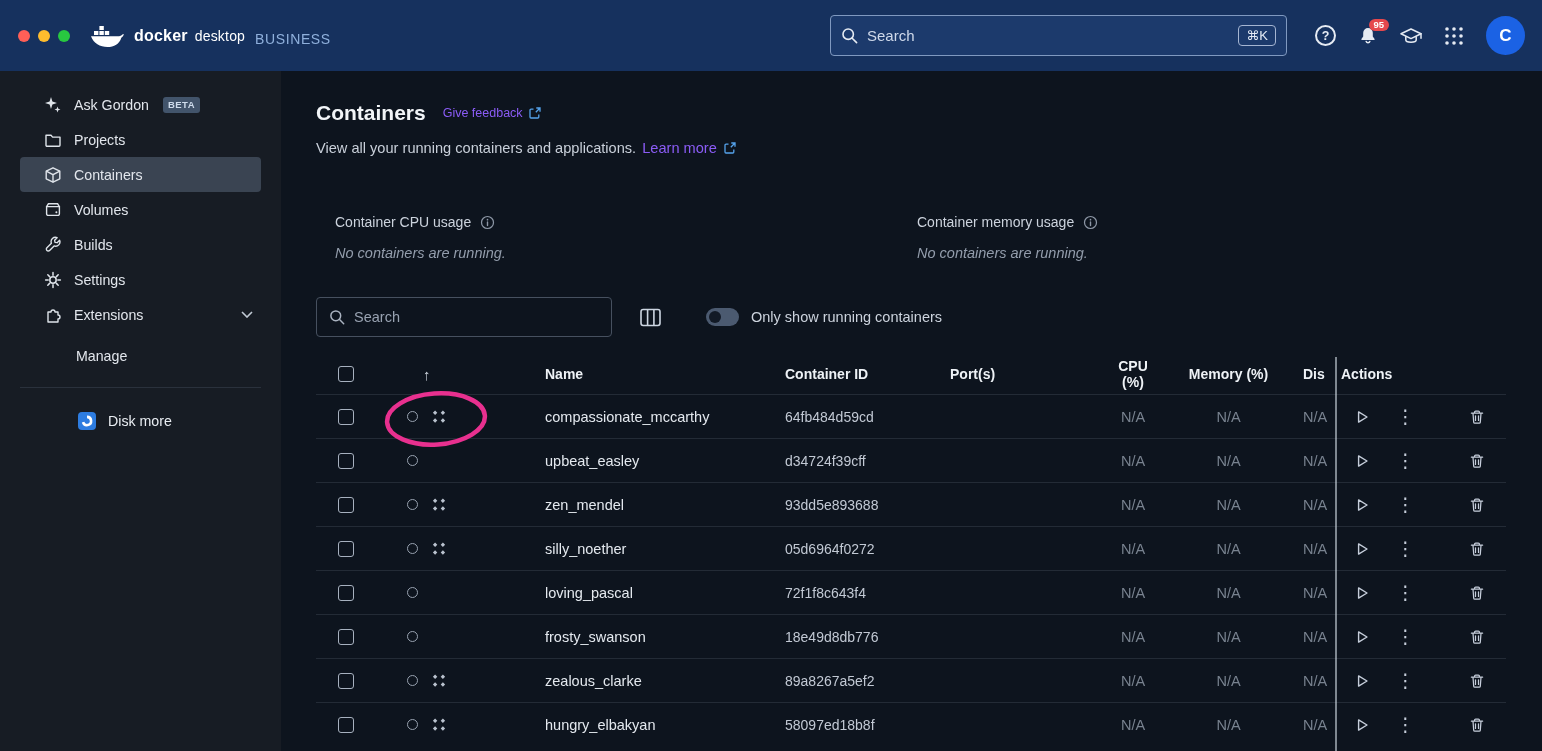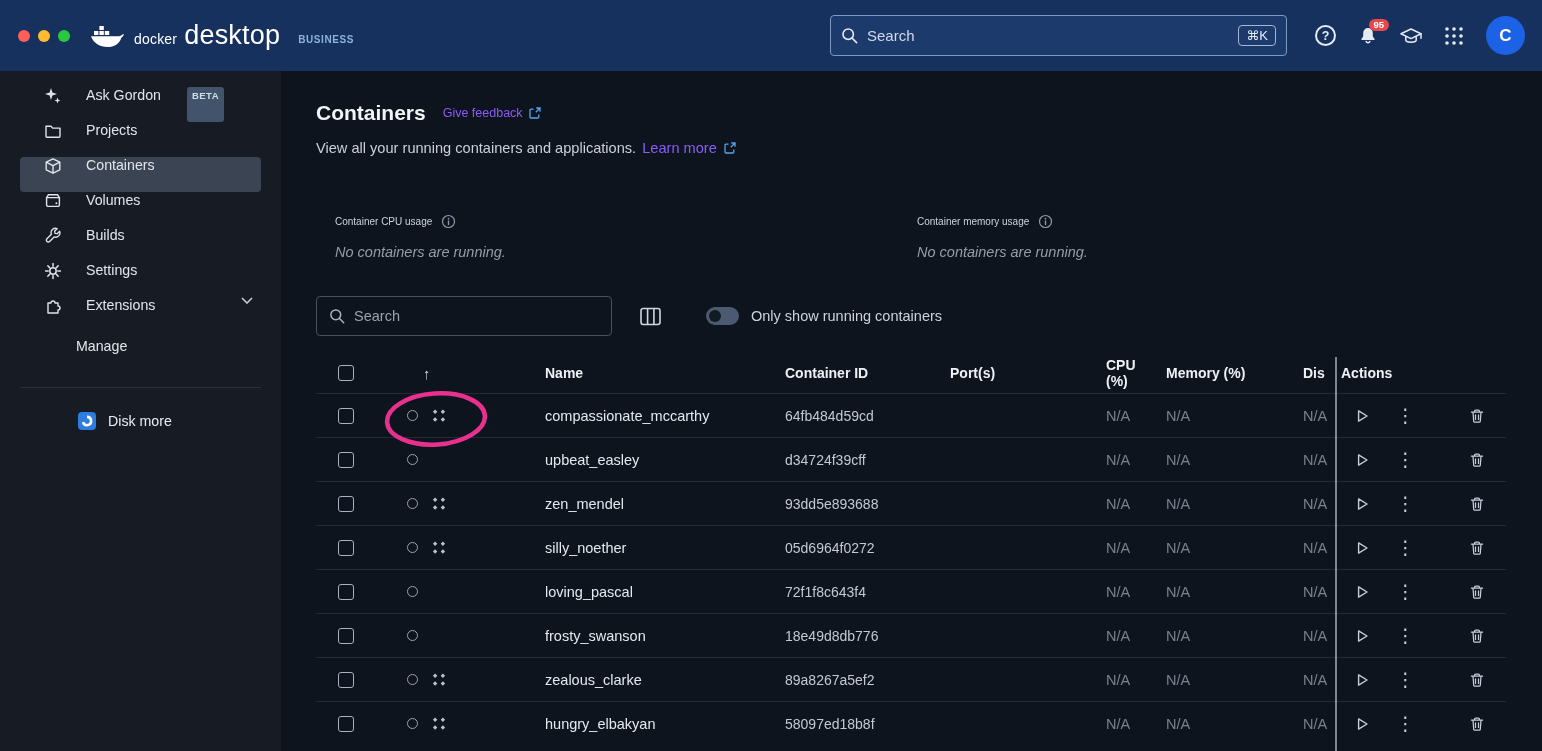--- a/index.html
+++ b/index.html
@@ -7,62 +7,62 @@
 body{overflow:hidden;background:#0d141e;font-family:"Liberation Sans","DejaVu Sans",sans-serif;color:#e6eaef;position:relative}
 svg{display:block}
 
 
 .titlebar{height:71px;background:#16315e;display:flex;align-items:center;position:relative;z-index:5}
 .traffic{display:flex;gap:8px;margin-left:18px}
 .traffic span{width:12px;height:12px;border-radius:50%;cursor:pointer}
 .tl-red{background:#ff5f57}.tl-yellow{background:#febc2e}.tl-green{background:#28c840}
 .brand{display:flex;align-items:center;margin-left:20px;gap:10px}
 .wordmark{display:flex;align-items:baseline;gap:7px;color:#fff}
-.wm-a{font-size:14px;font-weight:400;letter-spacing:.2px}
-.wm-b{font-size:27px;font-weight:300;letter-spacing:.2px}
-.edition{font-size:10px;font-weight:700;color:#8fb0dc;letter-spacing:.6px;margin-left:8px;margin-top:7px;align-self:center}
+.wm-a{font-size:16px;font-weight:700;letter-spacing:.2px}
+.wm-b{font-size:14px;font-weight:300;letter-spacing:.2px}
+.edition{font-size:14px;font-weight:400;color:#8fb0dc;letter-spacing:.6px;margin-left:0;margin-top:7px;align-self:center}
 .global-search{position:absolute;left:830px;top:15px;width:457px;height:41px;border:1px solid #8099c0;border-radius:4px;background:#1c3a6c;display:flex;align-items:center;padding:0 10px;gap:9px}
 .global-search input{flex:1;background:transparent;border:none;outline:none;color:#eef3fa;font-size:15px;font-family:inherit}
 .global-search input::placeholder{color:#cfd9ea}
 .kbd{border:1px solid #a5b5d2;border-radius:4px;color:#e3eaf5;font-size:13px;padding:2px 7px;line-height:1.2}
 .tb-right{position:absolute;right:17px;top:0;height:71px;display:flex;align-items:center;gap:22px;color:#e6ebf3}
 .help-ring{width:21px;height:21px;border:2px solid #e6ebf3;border-radius:50%;font-size:12.5px;font-weight:700;display:flex;align-items:center;justify-content:center;cursor:pointer}
 .bell-wrap{position:relative;cursor:pointer}
 .badge{position:absolute;top:-7px;left:11px;background:#e5484d;color:#fff;font-size:9.5px;font-weight:700;border-radius:8px;padding:1.5px 4.5px;line-height:1}
 .avatar{width:39px;height:39px;border-radius:50%;background:#1b62e4;color:#fff;font-size:17px;font-weight:600;display:flex;align-items:center;justify-content:center;cursor:pointer}
 .tb-ic{cursor:pointer}
 
 
 .shell{display:flex;height:680px}
 .sidebar{width:281px;background:#171c24;padding-top:16px;flex:none}
 .main{flex:1;padding:30px 36px 0 35px;position:relative}
 
 
-.nav-item{display:flex;height:35px;margin:0 20px;padding:0 8px 0 24px;border-radius:4px;gap:24px;font-size:14.2px;color:#e2e6ec;cursor:pointer}
+.nav-item{display:flex;align-items:center;height:35px;margin:0 20px;padding:0 8px 0 24px;border-radius:4px;gap:12px;font-size:14.2px;color:#e2e6ec;cursor:pointer}
 .nav-item .sic{color:#dfe4ea;flex:none}
 .nav-item.selected{background:#3a4452}
 .beta{background:#42546b;color:#cfdcec;font-size:9.5px;font-weight:700;letter-spacing:.5px;border-radius:3px;padding:2.5px 5px;margin-left:2px}
 .chev{margin-left:auto;color:#c2cad5}
 .nav-sub{padding-left:56px;margin-top:6px}
 .side-div{border:none;border-top:1px solid #2a313c;margin:14px 20px 16px}
 .disk-item{display:flex;align-items:center;gap:12px;margin:0 20px;padding-left:58px;height:34px;font-size:14.2px;color:#e9edf2;cursor:pointer}
 
 
 .title-row{display:flex;align-items:center;gap:17px}
 .page-title{font-size:21px;font-weight:700;color:#f2f5f8}
 .link{color:#8b5cf6;cursor:pointer}
 .feedback{font-size:12.5px;display:flex;align-items:center;gap:5px;color:#55a3ec}
 .subtitle{margin-top:15px;font-size:14.6px;color:#c9d0da;display:flex;align-items:center;gap:6px}
 .ext-ic{color:#55a3ec}
 
 
 .stats{display:flex;margin-top:58px;padding-left:19px}
 .stat{width:582px}
 .stat2{flex:1;width:auto}
-.stat-label{display:flex;align-items:center;gap:9px;font-size:10px;color:#ccd3dd}
+.stat-label{display:flex;align-items:center;gap:9px;font-size:14px;color:#ccd3dd}
 .info-ic{color:#8d97a6}
 .stat-empty{margin-top:15px;font-style:italic;font-size:14.5px;color:#939dac}
 .show-charts{margin-left:auto;font-size:15px;font-weight:600;color:#eef2f6;cursor:pointer;padding-right:34px;white-space:nowrap}
 
 
 .controls{display:flex;align-items:center;margin-top:36px}
 .search-box{width:296px;height:40px;border:1px solid #46505f;border-radius:4px;display:flex;align-items:center;gap:9px;padding:0 12px;color:#aab3c0}
 .search-box input{flex:1;background:transparent;border:none;outline:none;color:#dde3eb;font-size:14.5px;font-family:inherit}
 .search-box input::placeholder{color:#98a2b1}
 .cols-btn{margin-left:28px;color:#cdd6e2;cursor:pointer}
@@ -77,21 +77,21 @@
 .tr{height:44px;border-top:1px solid #232b36;font-size:14.5px}
 .cell{min-width:0}
 .c-check{display:flex;justify-content:center}
 .checkbox{width:16px;height:16px;border:1.6px solid #a7b1bf;border-radius:3px;cursor:pointer}
 .c-status{display:flex;align-items:center;gap:13px;padding-left:31px}
 .sort{padding-left:47px;color:#ccd3dc;font-size:15px;font-weight:400}
 .circle{width:11px;height:11px;border:1.6px solid #98a2b0;border-radius:50%;flex:none}
 .stack-ic{color:#b9c2ce}
 .c-name{color:#e4e9ef;cursor:pointer;white-space:nowrap;overflow:hidden}
 .c-id{color:#c2c9d4;font-size:14px}
-.c-num{text-align:left;color:#78828f;padding-right:6px}
+.c-num{text-align:center;color:#78828f;padding-right:6px}
 .c-mem{padding-right:10px}
 .thead .c-num{color:#eef2f6}
 .c-disk{color:#78828f;padding-left:2px;overflow:hidden;white-space:nowrap}
 .thead .c-disk{color:#eef2f6}
 .c-actions{display:flex;align-items:center;padding-left:13px}
 .act{cursor:pointer;color:#c6cedb}
 .kebab{font-size:19px;color:#c6cedb;margin-left:26px;cursor:pointer;line-height:1}
 .trash{margin-left:auto;margin-right:21px}
 
 

